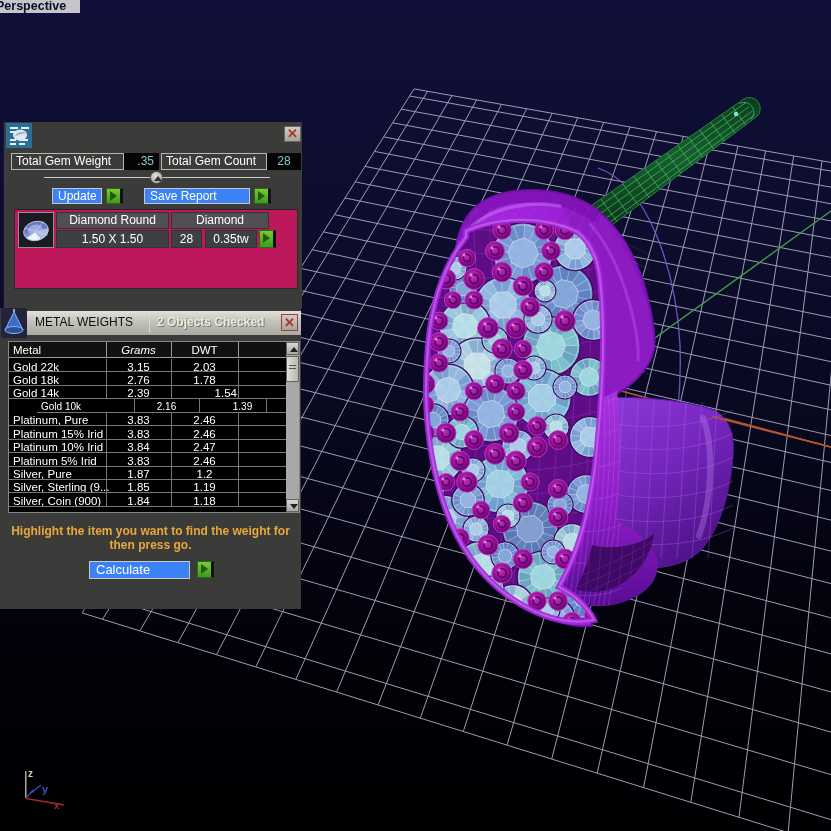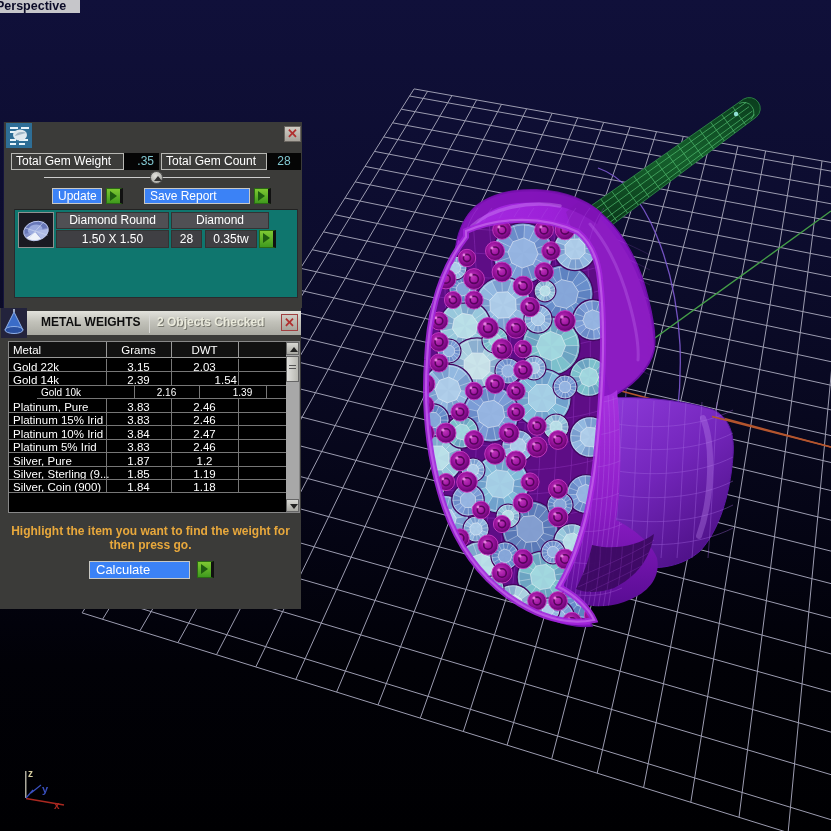--- a/index.html
+++ b/index.html
@@ -1733,21 +1733,21 @@
   <div style="position:absolute;left:40px;top:55px;width:226px;height:1px;background:#cccccc;"></div>
   <div style="position:absolute;left:146px;top:49px;width:13px;height:13px;border-radius:50%;background:radial-gradient(circle at 40% 35%,#e0e0dc,#9a9a94);border:1px solid #555;">
     <div style="position:absolute;left:2.5px;top:3.5px;border-bottom:5px solid #333;border-left:4px solid transparent;border-right:4px solid transparent;"></div>
   </div>
 
   <div class="btn" style="left:48px;top:66px;width:50px;height:16px;font-size:12px;line-height:14px;padding-left:5px;">Update</div>
   <div class="garr" style="left:102px;top:66px;width:17px;height:16px;"></div>
   <div class="btn" style="left:140px;top:66px;width:106px;height:16px;font-size:12px;line-height:14px;padding-left:5px;">Save Report</div>
   <div class="garr" style="left:250px;top:66px;width:17px;height:16px;"></div>
 
-  <div style="position:absolute;left:10px;top:87px;width:284px;height:89px;background:#0f766e;border:1px solid #2a2a2e;border-top-color:#222;">
+  <div style="position:absolute;left:10px;top:87px;width:284px;height:80px;background:#be185d;border:1px solid #2a2a2e;border-top-color:#222;">
     <div style="position:absolute;left:3px;top:2px;width:36px;height:36px;background:#1a1a22;border:1px solid #909090;">
       <svg width="34" height="34">
           <g transform="rotate(-15 17 18)">
             <ellipse cx="17" cy="18" rx="12.5" ry="9.5" fill="#8492cc"></ellipse>
             <path d="M 4.5,18 A 12.5 9.5 0 0 1 29.5,17.5 L 17,18 Z" fill="#6878b8"></path>
             <ellipse cx="16.5" cy="16.5" rx="7.5" ry="5" fill="#9aaade"></ellipse>
             <path d="M 6,22 A 12.5 9.5 0 0 0 20,27.2 L 16,19 Z" fill="#eef2fa"></path>
             <path d="M 20,27.2 A 12.5 9.5 0 0 0 29.4,19 L 17,18 Z" fill="#b0bce6"></path>
             <ellipse cx="17" cy="18" rx="12.5" ry="9.5" fill="none" stroke="#c4cef0" stroke-width="0.8"></ellipse>
             <line x1="7" y1="12" x2="27" y2="25" stroke="#ccd8f0" stroke-width="0.6"></line>
@@ -1759,46 +1759,52 @@
     <div style="position:absolute;left:156px;top:2px;width:98px;height:17px;background:#505054;border:1px solid #333;color:#fff;font-size:12px;line-height:15px;text-align:center;">Diamond</div>
     <div style="position:absolute;left:41px;top:20px;width:113px;height:18px;background:#3f3f43;border:1px solid #333;color:#fff;font-size:12px;line-height:16px;text-align:center;">1.50 X 1.50</div>
     <div style="position:absolute;left:156px;top:20px;width:31px;height:18px;background:#3f3f43;border:1px solid #333;color:#fff;font-size:12px;line-height:16px;text-align:center;">28</div>
     <div style="position:absolute;left:190px;top:20px;width:52px;height:18px;background:#3f3f43;border:1px solid #333;color:#fff;font-size:12px;line-height:16px;text-align:center;">0.35tw</div>
     <div class="garr" style="left:244px;top:20px;width:17px;height:18px;"></div>
   </div>
 </div>
 
 <div class="panel" style="left:0px;top:308px;width:301px;height:301px;">
   <div class="tbar" style="left:27px;top:3px;width:274px;height:24px;">
-    <div style="position:absolute;left:14px;top:4px;font-size:12px;font-weight:bold;color:#0e0e0e;">METAL WEIGHTS</div>
+    <div style="position:absolute;left:8px;top:4px;font-size:12px;font-weight:normal;color:#0e0e0e;">METAL WEIGHTS</div>
     <div class="sep" style="left:122px;"></div>
     <div style="position:absolute;left:130px;top:4px;font-size:12px;font-weight:bold;color:#eaeadc;text-shadow:1px 1px 0 #77776e;">2 Objects Checked</div>
   </div>
   <div style="position:absolute;left:1px;top:0px;width:26px;height:30px;background:#23233c;">
     <svg width="26" height="30">
         <path d="M 13,4 L 22,22 L 4,22 Z" fill="#3a6cc8" stroke="#8fb0e8" stroke-width="1"></path>
         <ellipse cx="13" cy="22" rx="9" ry="3.5" fill="#2a50a0" stroke="#8fb0e8" stroke-width="1"></ellipse>
         <line x1="13" y1="4" x2="13" y2="1" stroke="#c8d8f0" stroke-width="1.5"></line>
       </svg>
   </div>
   <div class="xbtn" style="left:281px;top:6px;width:17px;height:17px;font-size:13px;line-height:15px;border-color:#a04040;">✕</div>
 
   <div style="position:absolute;left:8px;top:33px;width:292px;height:172px;background:#000;border:1px solid #888;overflow:hidden;">
 
     <div style="position:absolute;left:0;top:0;width:278px;height:16px;background:#111;border-bottom:1px solid #999;color:#fff;font-size:11.5px;line-height:16px;">
       <div style="position:absolute;left:4px;top:0;">Metal</div>
-      <div style="position:absolute;left:97px;top:0;width:64px;text-align:center;border-left:1px solid #999;height:16px;">Grams</div>
+      <div style="position:absolute;left:97px;top:0;width:64px;text-align:center;border-left:1px solid #999;height:16px;font-style:italic;">Grams</div>
       <div style="position:absolute;left:162px;top:0;width:66px;text-align:center;border-left:1px solid #999;height:16px;">DWT</div>
       <div style="position:absolute;left:229px;top:0;width:49px;border-left:1px solid #999;height:16px;"></div>
     </div>
     <div style="position:absolute;left:0;top:17px;width:278px;">
         <div style="position:relative;height:13.45px;border-bottom:1px solid #777;color:#fff;font-size:11.5px;overflow:hidden;">
           <div style="position:absolute;left:4px;top:1.5px;">Gold 22k</div>
           <div style="position:absolute;left:97px;top:0;width:64px;text-align:center;border-left:1px solid #777;height:14px;padding-top:1.5px;">3.15</div>
           <div style="position:absolute;left:162px;top:0;width:66px;text-align:center;border-left:1px solid #777;height:14px;padding-top:1.5px;">2.03</div>
+          <div style="position:absolute;left:229px;top:0;width:49px;border-left:1px solid #777;height:14px;"></div>
+        </div>
+        <div style="position:relative;height:13.45px;border-bottom:1px solid #777;color:#fff;font-size:11.5px;overflow:hidden;">
+          <div style="position:absolute;left:4px;top:1.5px;">Gold 18k</div>
+          <div style="position:absolute;left:97px;top:0;width:64px;text-align:center;border-left:1px solid #777;height:14px;padding-top:1.5px;">2.76</div>
+          <div style="position:absolute;left:162px;top:0;width:66px;text-align:center;border-left:1px solid #777;height:14px;padding-top:1.5px;">1.78</div>
           <div style="position:absolute;left:229px;top:0;width:49px;border-left:1px solid #777;height:14px;"></div>
         </div>
         <div style="position:relative;height:13.45px;border-bottom:1px solid #777;color:#fff;font-size:11.5px;overflow:hidden;">
           <div style="position:absolute;left:4px;top:1.5px;">Gold 14k</div>
           <div style="position:absolute;left:97px;top:0;width:64px;text-align:center;border-left:1px solid #777;height:14px;padding-top:1.5px;">2.39</div>
           <div style="position:absolute;left:162px;top:0;width:66px;text-align:right;border-left:1px solid #777;height:14px;padding-top:1.5px;">1.54</div>
           <div style="position:absolute;left:229px;top:0;width:49px;border-left:1px solid #777;height:14px;"></div>
         </div>
         <div style="position:relative;height:13.45px;border-bottom:1px solid #777;color:#fff;font-size:10px;overflow:hidden;margin-left:28px;">
           <div style="position:absolute;left:4px;top:1.5px;">Gold 10k</div>

